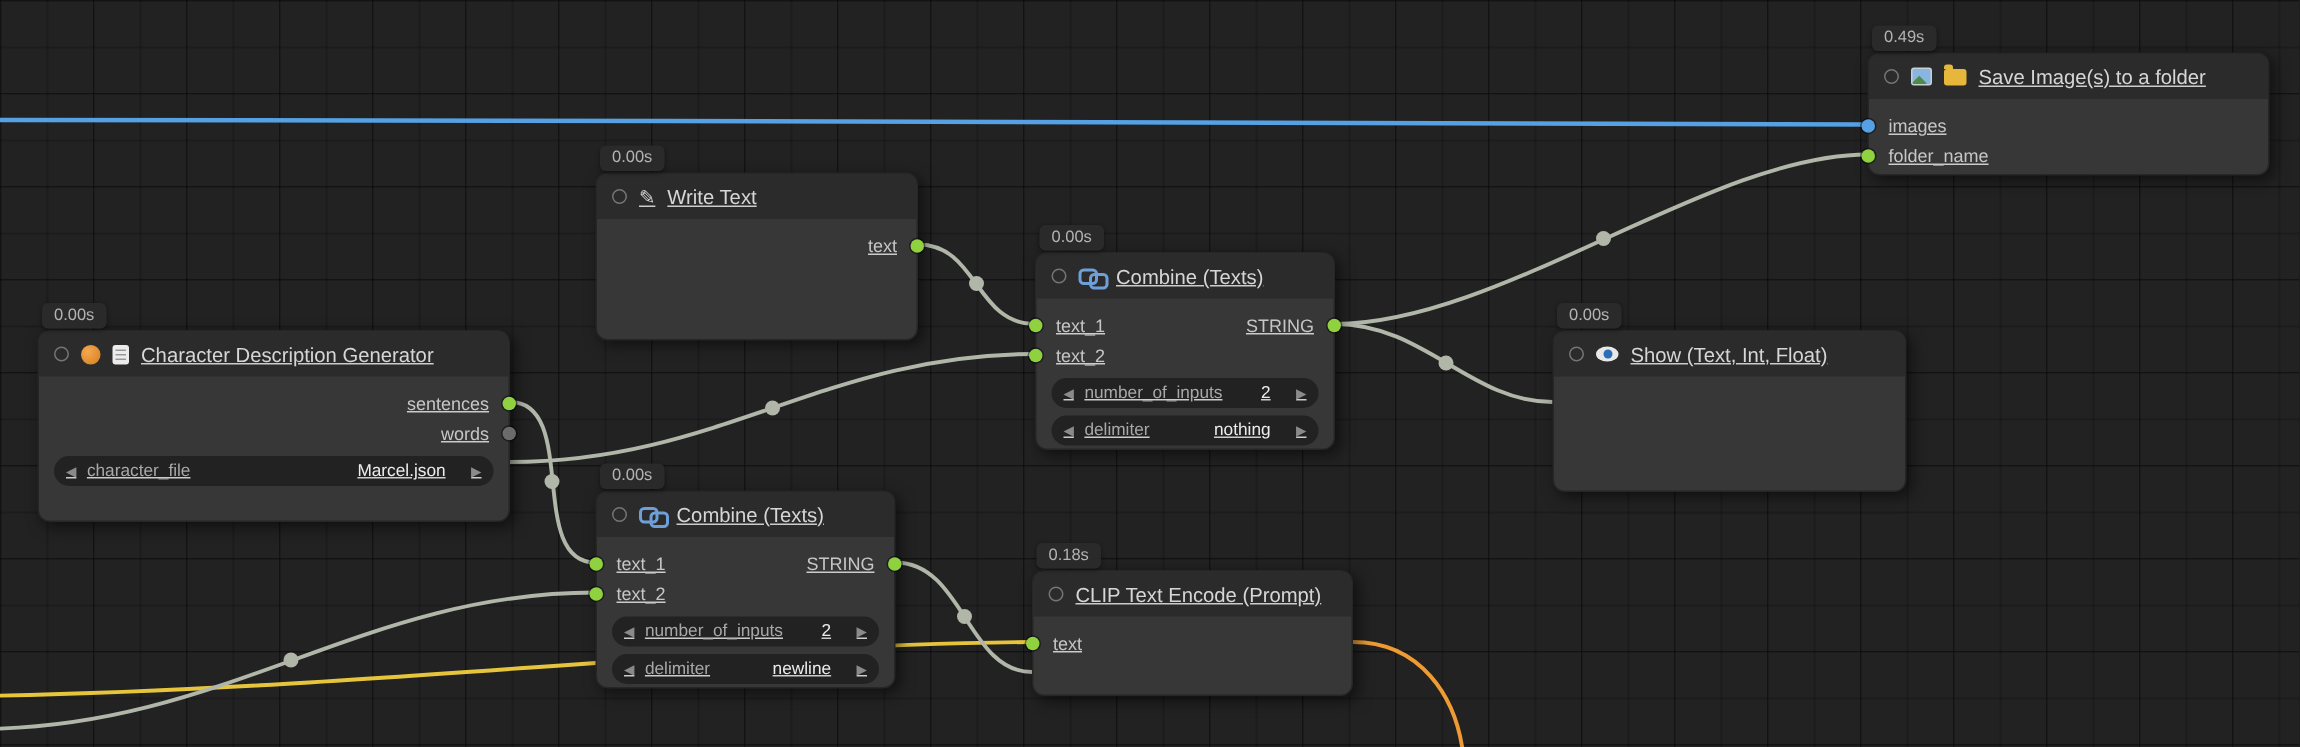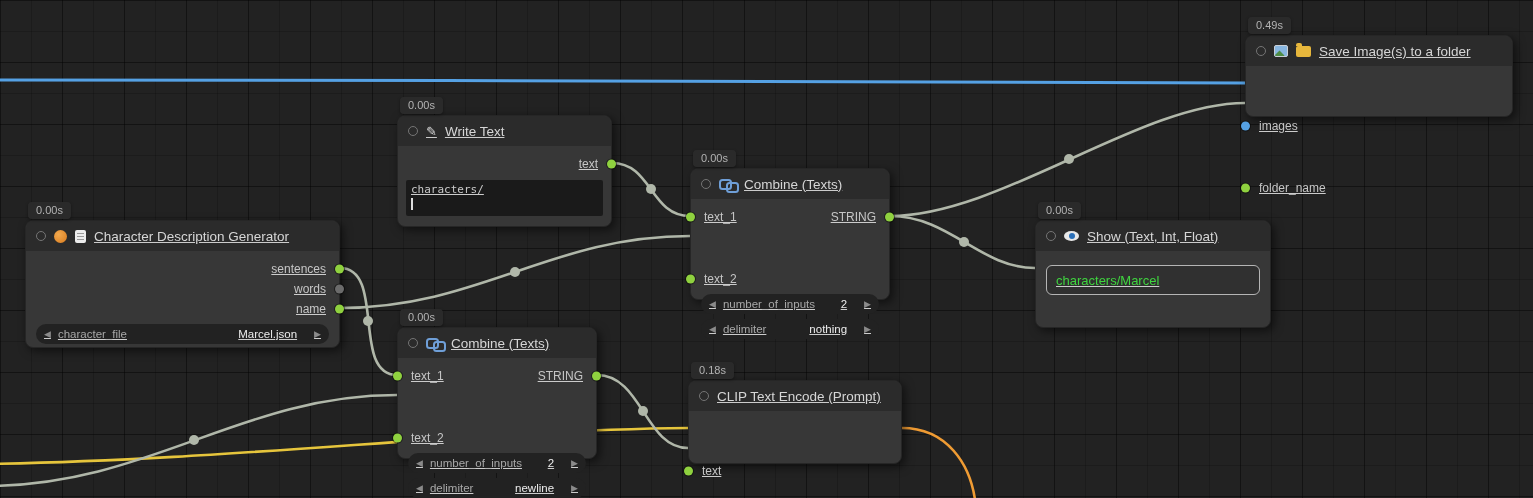--- a/index.html
+++ b/index.html
@@ -25,21 +25,21 @@
     height:30px; background:#2b2b2b; border-radius:7px 7px 0 0;
     display:flex; align-items:center; gap:8px; padding:12px 10px;
     font-size:13.5px; color:#d6d6d6; white-space:nowrap;
   }
   .collapse-dot {
     flex:none; width:10px; height:10px; border-radius:50%;
     border:1.5px solid #757575; background:#2b2b2b;
   }
   .rows { padding-top:8px; }
   .row { position:relative; height:20px; display:flex; align-items:center; font-size:12px; color:#c6c6c6; }
-  .row.in  { padding-left:13px; justify-content:flex-start;margin-top:42px; }
+  .row.in  { padding-left:13px; justify-content:flex-start; }
   .row.out { padding-right:13px; justify-content:flex-end; }
   .row.inout { padding:0 13px; justify-content:space-between; }
   .port {
     position:absolute; width:9px; height:9px; border-radius:50%; top:50%;
     box-shadow:0 0 0 1px rgba(0,0,0,0.45);
   }
   .port.pin  { left:-5px; transform:translateY(-50%); }
   .port.pout { right:-5px; transform:translateY(-50%); }
 
   .widget {
@@ -135,24 +135,20 @@
     </div>
     <div class="rows">
       <div class="row out">
         <span>sentences</span>
         <span class="port pout" style="background-color: rgb(143, 209, 63);"></span>
       </div>
       <div class="row out">
         <span>words</span>
         <span class="port pout" style="background-color: rgb(107, 107, 107);"></span>
       </div>
-      <div class="row out">
-        <span>name</span>
-        <span class="port pout" style="background-color: rgb(143, 209, 63);"></span>
-      </div>
     </div>
     <div class="widget">
       <span class="arrow">◀</span>
       <span class="wlabel">character_file</span>
       <span class="wvalue">Marcel.json</span>
       <span class="arrow">▶</span>
     </div>
   </div>
 
   <div class="node" style="left:397px; top:115px; width:215px; height:112px;">
@@ -161,24 +157,20 @@
       <span class="collapse-dot"></span>
       <span class="ticon icon-pencil">✎</span>
       <span>Write Text</span>
     </div>
     <div class="rows">
       <div class="row out">
         <span>text</span>
         <span class="port pout" style="background-color: rgb(143, 209, 63);"></span>
       </div>
     </div>
-    <div class="textbox">
-      <div>characters/</div>
-      <div><span class="caret"></span></div>
-    </div>
   </div>
 
   <div class="node" style="left:690px; top:168px; width:200px; height:132px;">
     <div class="badge">0.00s</div>
     <div class="node-title">
       <span class="collapse-dot"></span>
       <span class="ticon icon-link"></span>
       <span>Combine (Texts)</span>
     </div>
     <div class="rows">
@@ -239,23 +231,20 @@
       <span class="arrow">▶</span>
     </div>
   </div>
 
   <div class="node" style="left:1035px; top:220px; width:236px; height:108px;">
     <div class="badge">0.00s</div>
     <div class="node-title">
       <span class="collapse-dot"></span>
       <span class="ticon icon-eye"></span>
       <span>Show (Text, Int, Float)</span>
-    </div>
-    <div class="show-box">
-      <span style="color: rgb(63, 212, 63);">characters/Marcel</span>
     </div>
   </div>
 
   <div class="node" style="left:1245px; top:35px; width:268px; height:82px;">
     <div class="badge">0.49s</div>
     <div class="node-title">
       <span class="collapse-dot"></span>
       <span class="ticon icon-picture"></span>
       <span class="ticon icon-folder"></span>
       <span>Save Image(s) to a folder</span>

